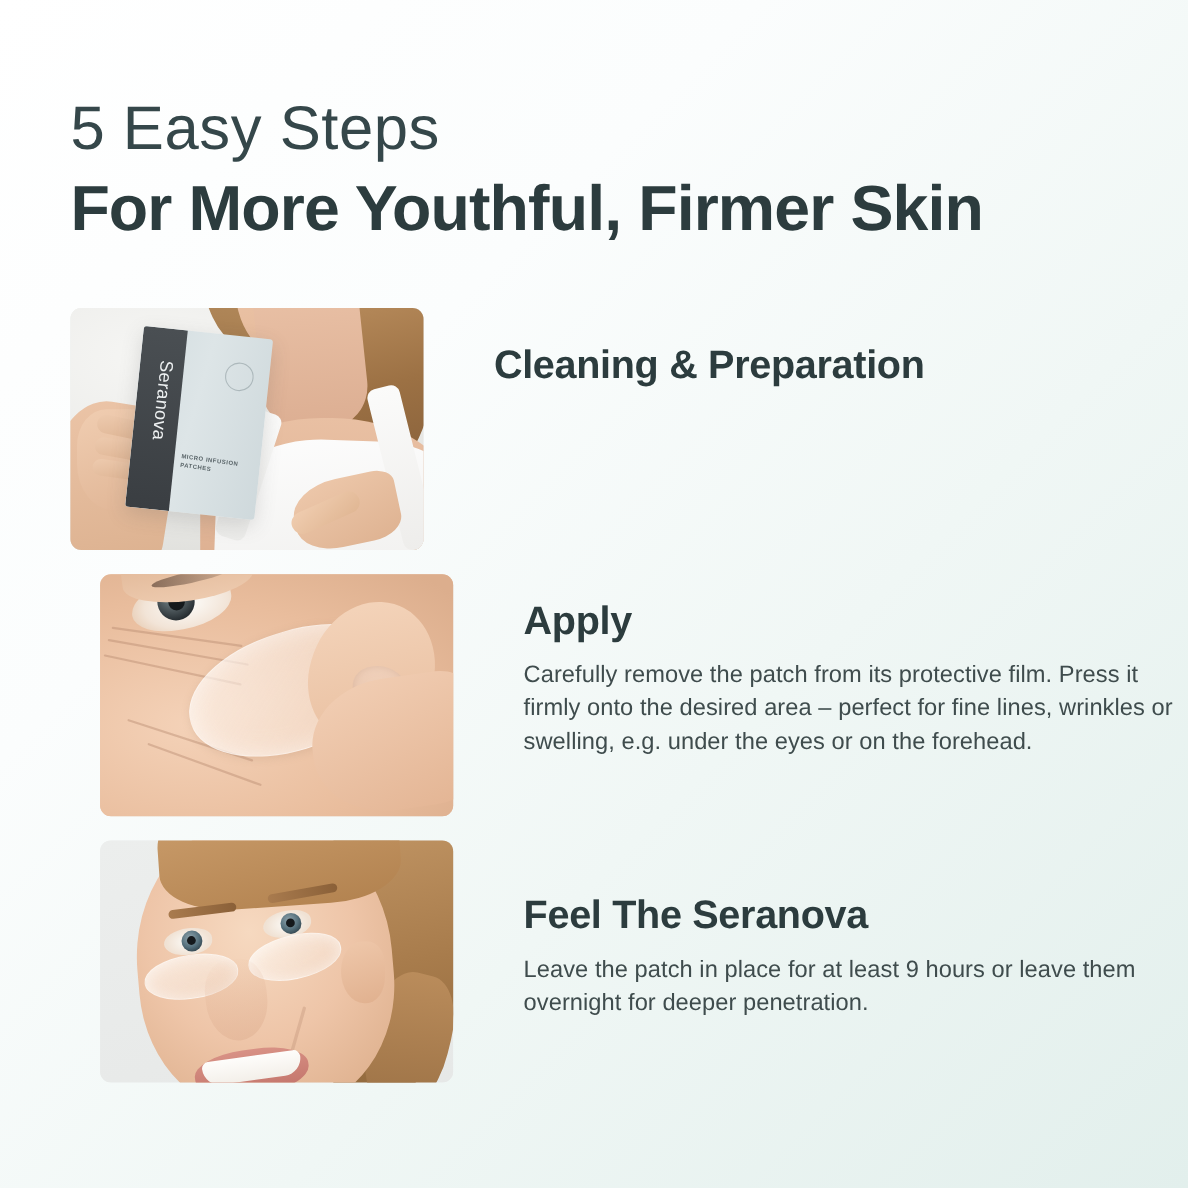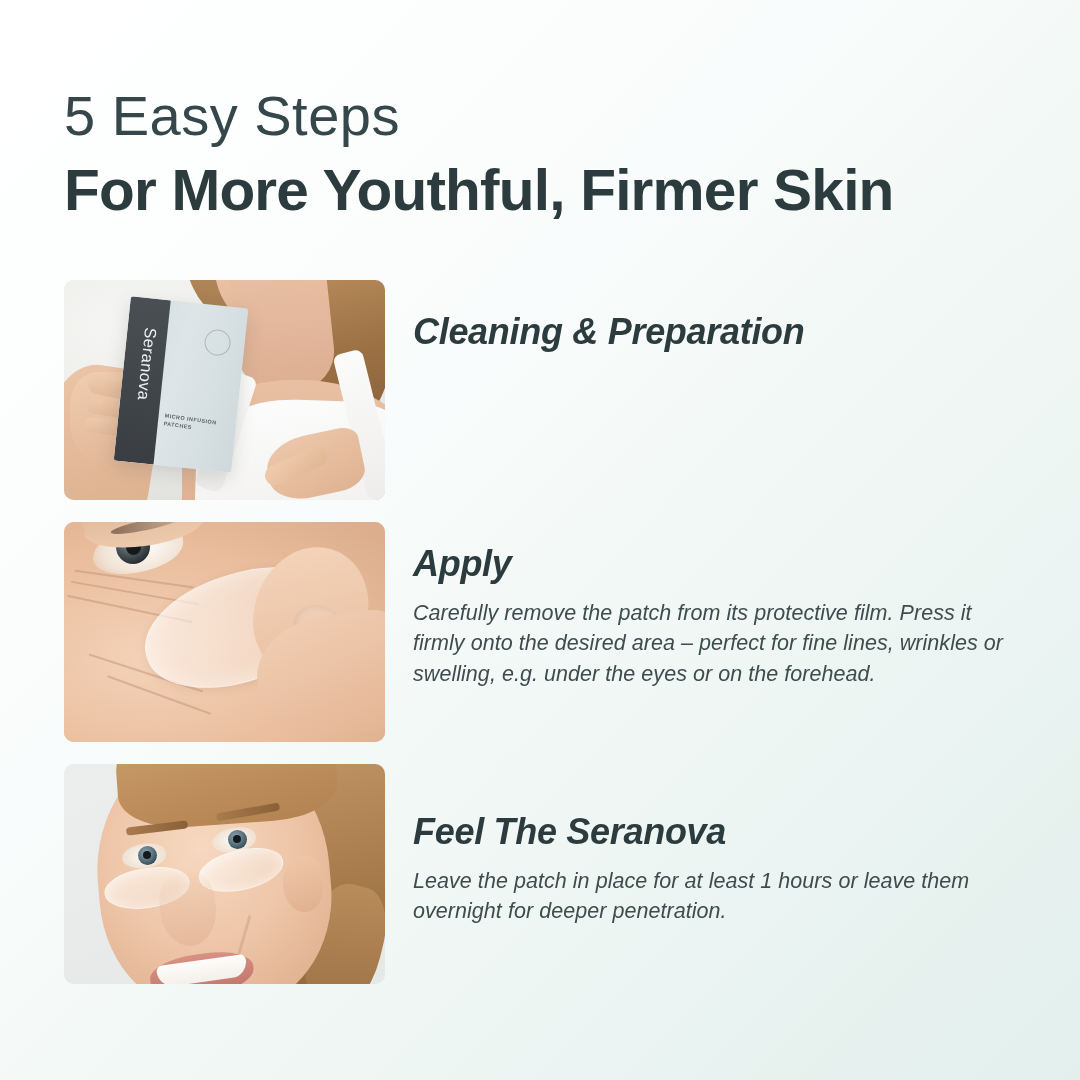--- a/index.html
+++ b/index.html
@@ -20,28 +20,28 @@
   }
   .heading-line2 {
     font-size:58px; font-weight:700; line-height:1.05;
     color:#2c3c3e; letter-spacing:-0.8px; margin-top:16px;
     transform: scaleX(1.01); transform-origin:left center;
   }
 
   
   .steps { position:absolute; left:0; top:280px; width:1080px; }
   .step { position:relative; display:flex; align-items:flex-start; }
-  .step + .step { margin-top:22px; }
+  .step + .step { margin-top:22px;padding-left:27px; }
 
   .step-media {
     flex:0 0 321px; width:321px; height:220px;
     border-radius:10px; overflow:hidden; margin-left:64px;
     position:relative; background:#eceeed;
   }
-  .step-body { margin-left:28px; width:600px;font-style:italic; }
+  .step-body { margin-left:64px; width:600px; }
 
   .step-title {
     font-size:36px; font-weight:700; color:#2c3c3e;
     letter-spacing:-0.3px; line-height:1.1;
   }
   .step-desc {
     font-size:21.5px; font-weight:400; color:#3f4c4d;
     line-height:1.42; letter-spacing:0.05px; margin-top:16px;
   }
   .s1 .step-body { padding-top:32px; }
@@ -385,17 +385,17 @@
         <div class="patch3 pa1"></div>
         <div class="patch3 pa2"></div>
         <div class="nose"></div>
         <div class="smileline"></div>
         <div class="mouth"></div>
         <div class="teeth3"></div>
       </div>
     </div>
     <div class="step-body">
       <div class="step-title">Feel The Seranova</div>
-      <div class="step-desc">Leave the patch in place for at least 1 hours or leave them overnight for deeper penetration.</div>
+      <div class="step-desc">Leave the patch in place for at least 9 hours or leave them overnight for deeper penetration.</div>
     </div>
   </div>
 
 </div>
 
 </body></html>

